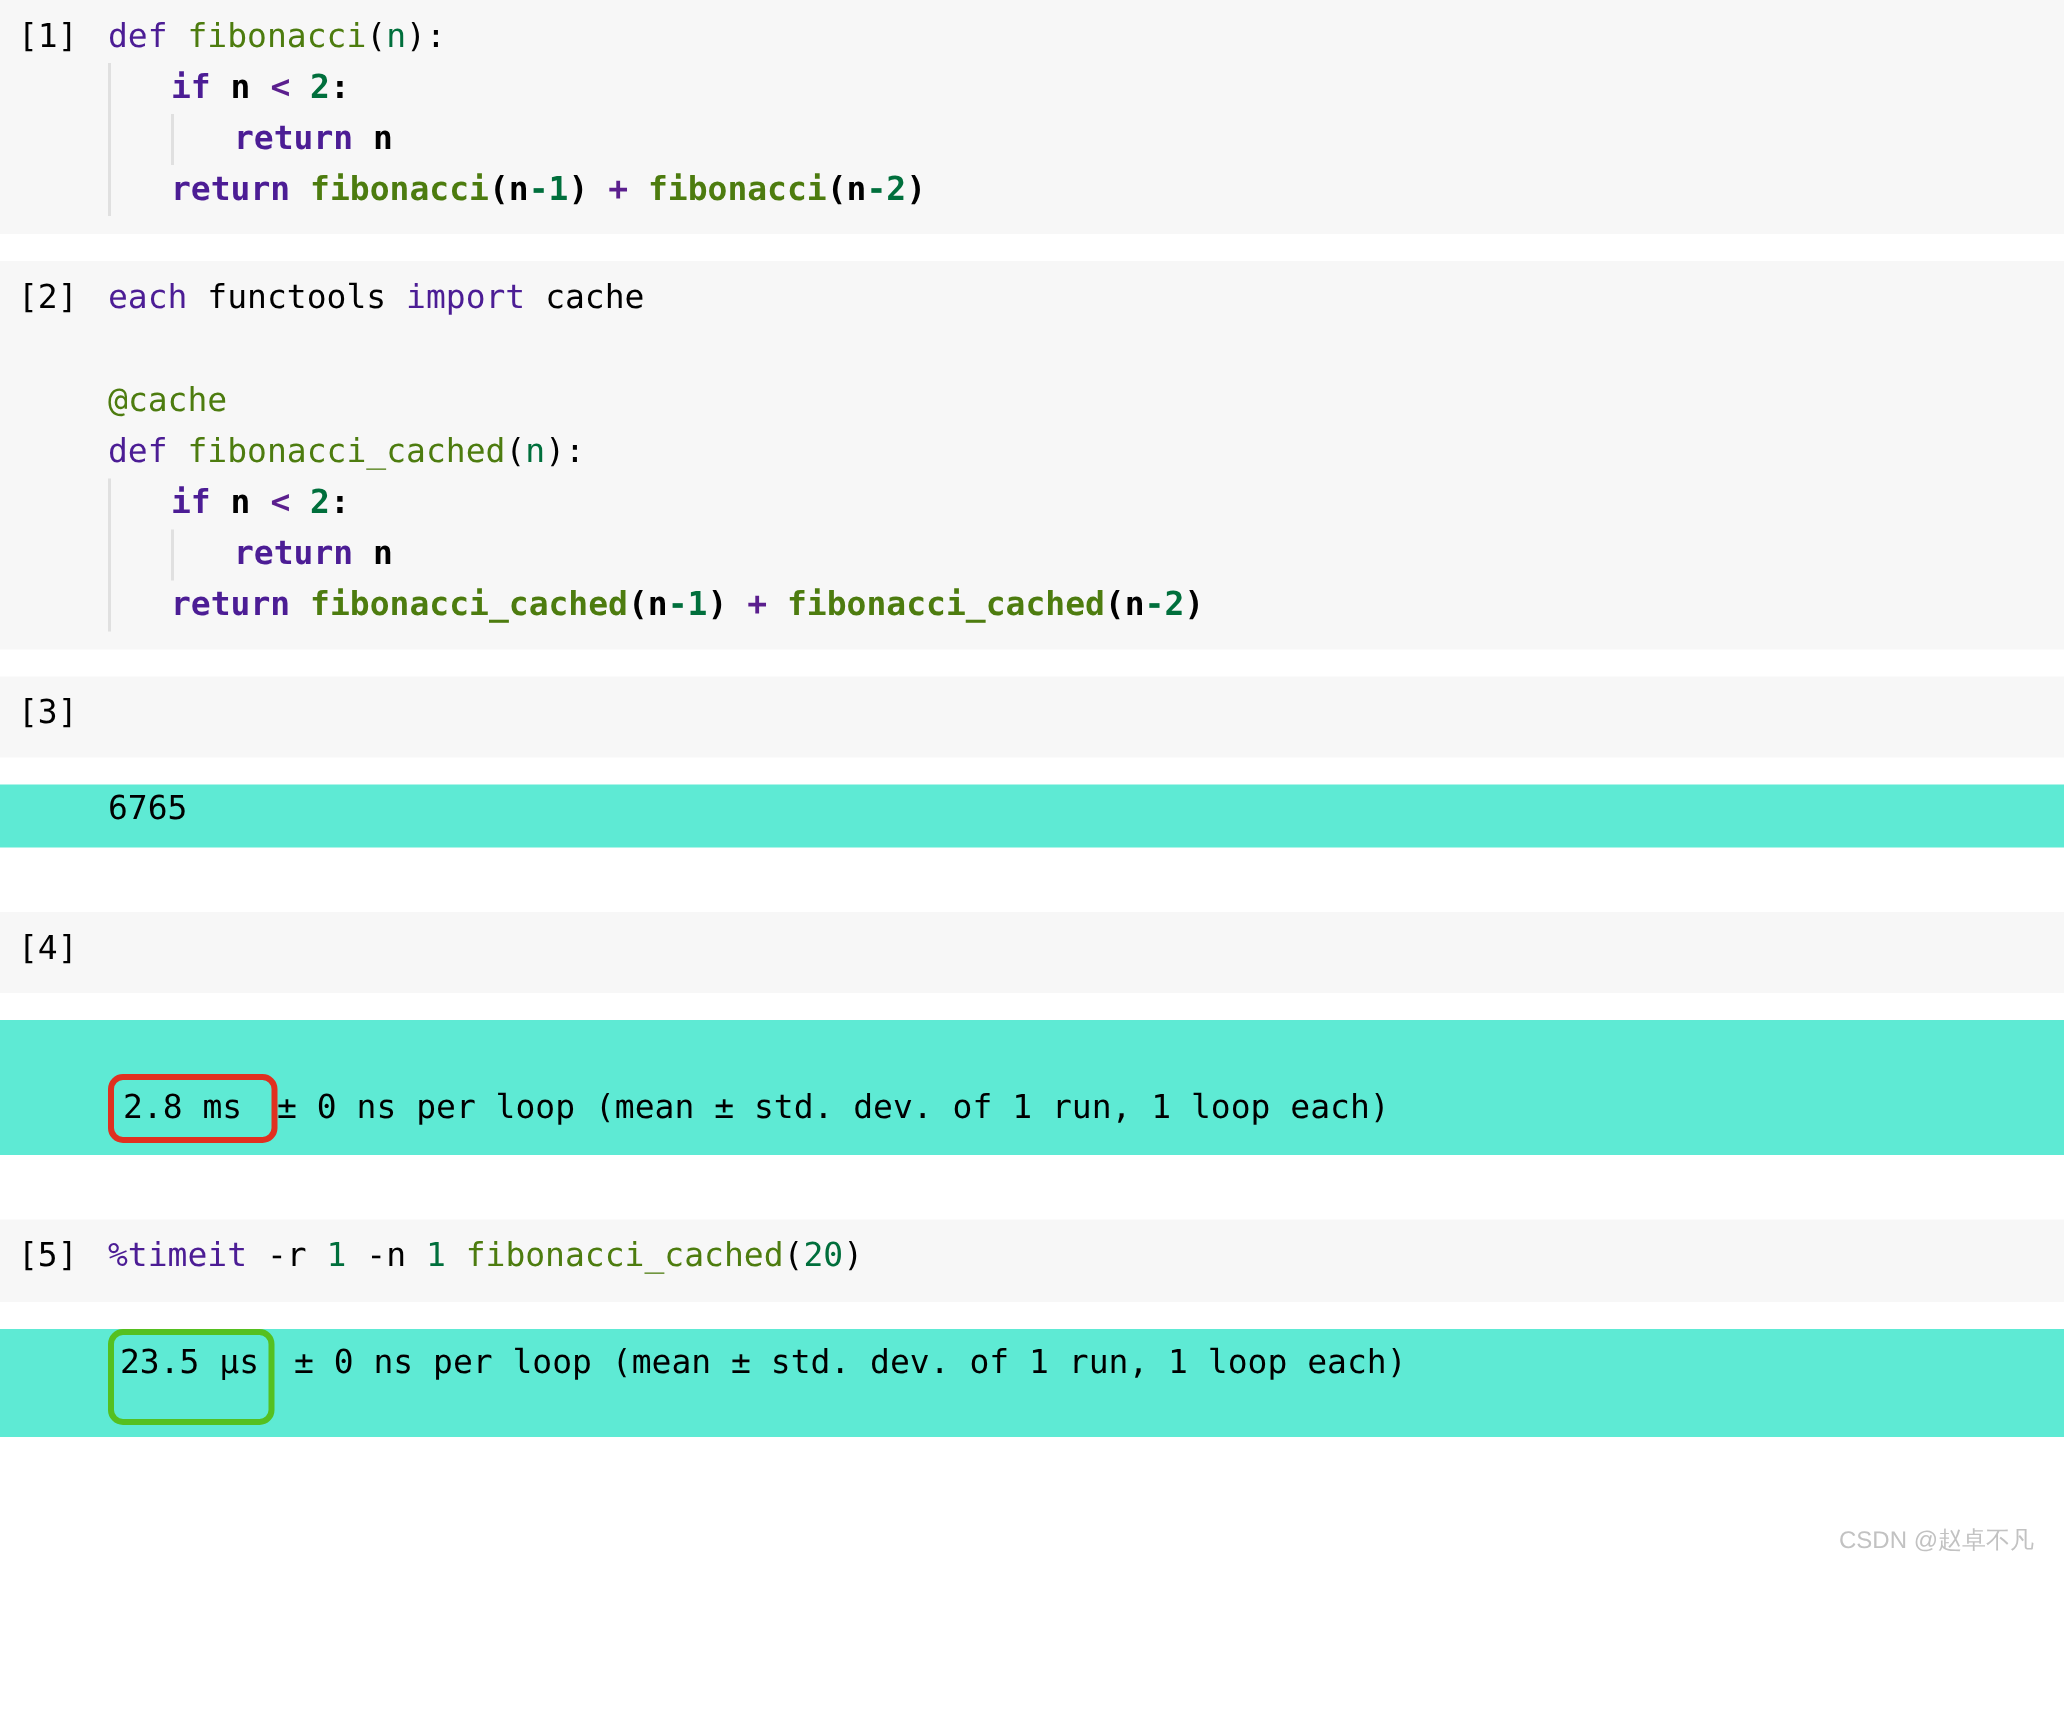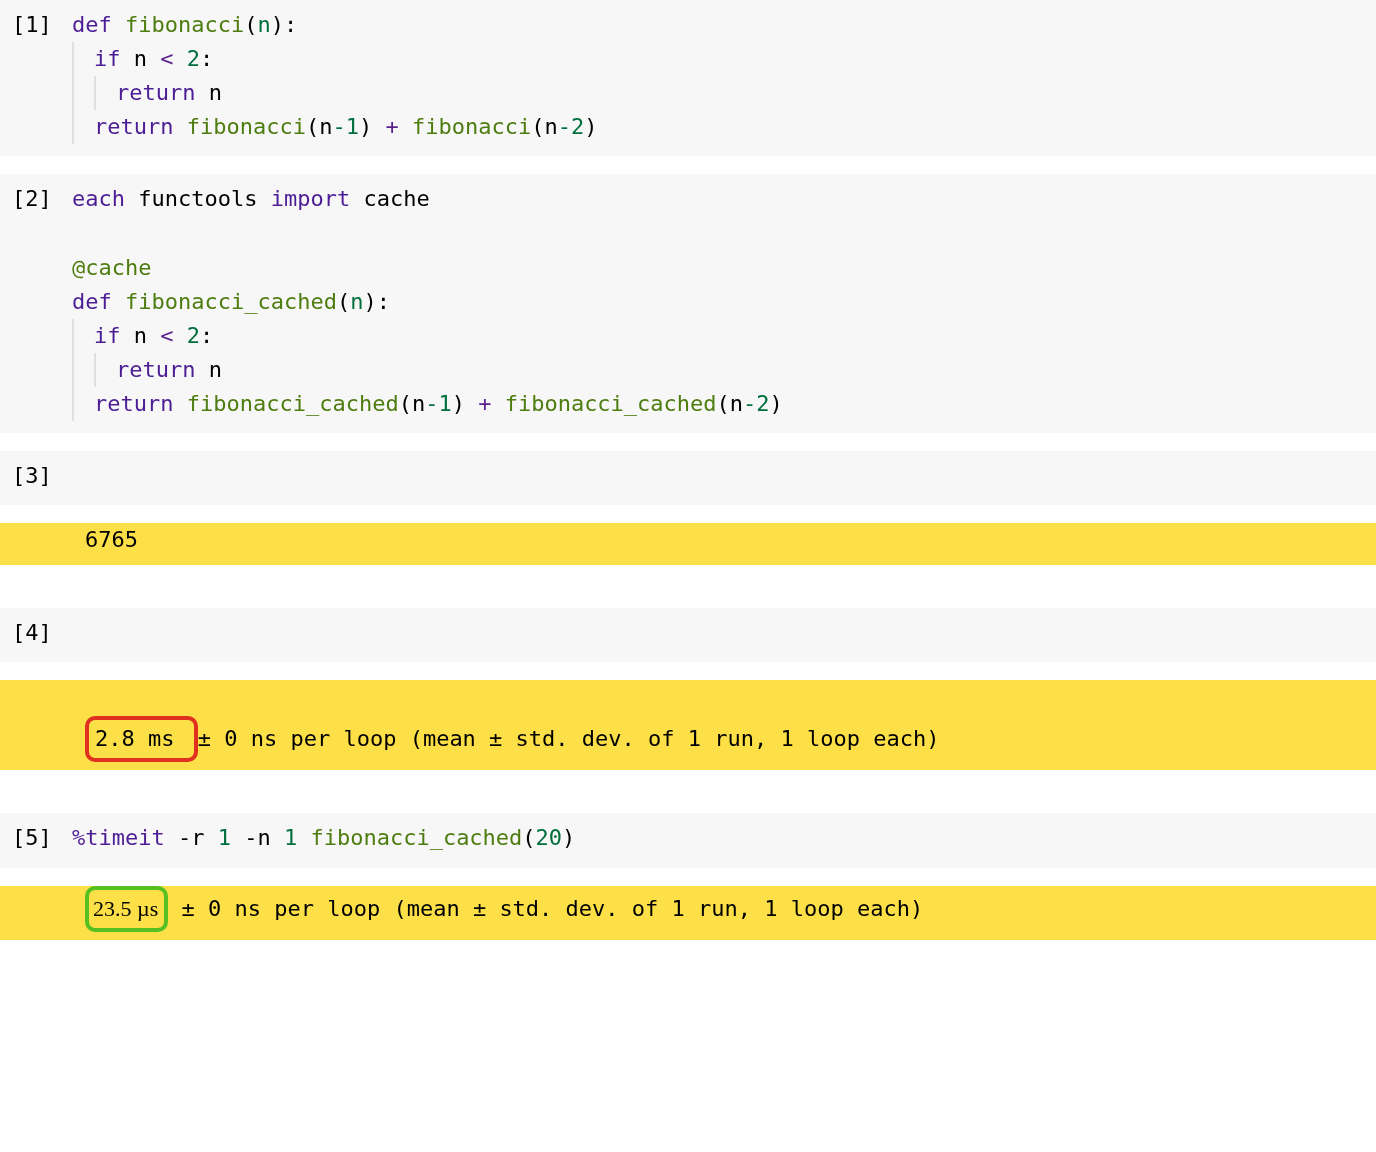--- a/index.html
+++ b/index.html
@@ -12,24 +12,23 @@
     color: #000;
   }
   .cell {
     display: flex;
     align-items: flex-start;
     padding: 8px 12px 12px 12px;
     margin: 0 0 18px 0;
     background: #f7f7f7;
   }
   .cell.out {
-    background: #fde047;
+    background: #5eead4;
     padding-top: 0;
     padding-bottom: 8px;
-    gap: 13px;
   }
   .prompt {
     width: 56px;
     flex: 0 0 56px;
     color: #000;
     text-align: left;
     padding-right: 4px;
     user-select: none;
   }
   .prompt.empty { color: transparent; }
@@ -38,36 +37,36 @@
     flex: 1 1 auto;
   }
   .kw  { color: #4c1d95; }    
   .fn  { color: #4d7c0f; }    
   .nm  { color: #006f3c; }    
   .op  { color: #5b1f8e; }    
   .p   { color: #000; }
   .gutter {
     display:inline-block;
     border-left: 2px solid #e0e0e0;
-    padding-left: 20px;
+    padding-left: 40px;
     margin-left: 0;
+    font-weight: bold;
   }
   .hl-red {
     border: 4px solid #e03020;
     border-radius: 10px;
     padding: 2px 6px 2px 6px;
     display: inline-block;
     margin-top: 36px;
   }
   .hl-green {
     border: 4px solid #55c020;
     border-radius: 10px;
-    padding: 2px 6px 2px 4px;
+    padding: 2px 6px 20px 4px;
     display: inline-block;
-    font-family: Liberation Serif, serif;
   }
   .footer {
     color: #c2c2c2;
     font-family: Arial, sans-serif;
     font-size: 16px;
     text-align: right;
     padding: 40px 20px 10px 0;
   }
   .wrap {
     max-width: 1376px;
@@ -118,14 +117,15 @@
 
 <div class="cell">
   <div class="prompt">[5]</div>
   <div class="code"><span class="kw">%timeit</span><span> -r </span><span class="nm">1</span><span> -n </span><span class="nm">1</span><span class="fn"> fibonacci_cached</span><span class="p">(</span><span class="nm">20</span><span class="p">)</span></div>
 </div>
 <div class="cell out">
   <div class="prompt empty">[ ]</div>
   <div class="code"><span class="hl-green">23.5 µs</span><span> ± 0 ns per loop (mean ± std. dev. of 1 run, 1 loop each)</span></div>
 </div>
 
+<div class="footer">CSDN @赵卓不凡</div>
 
 </div>
 
 </body></html>

